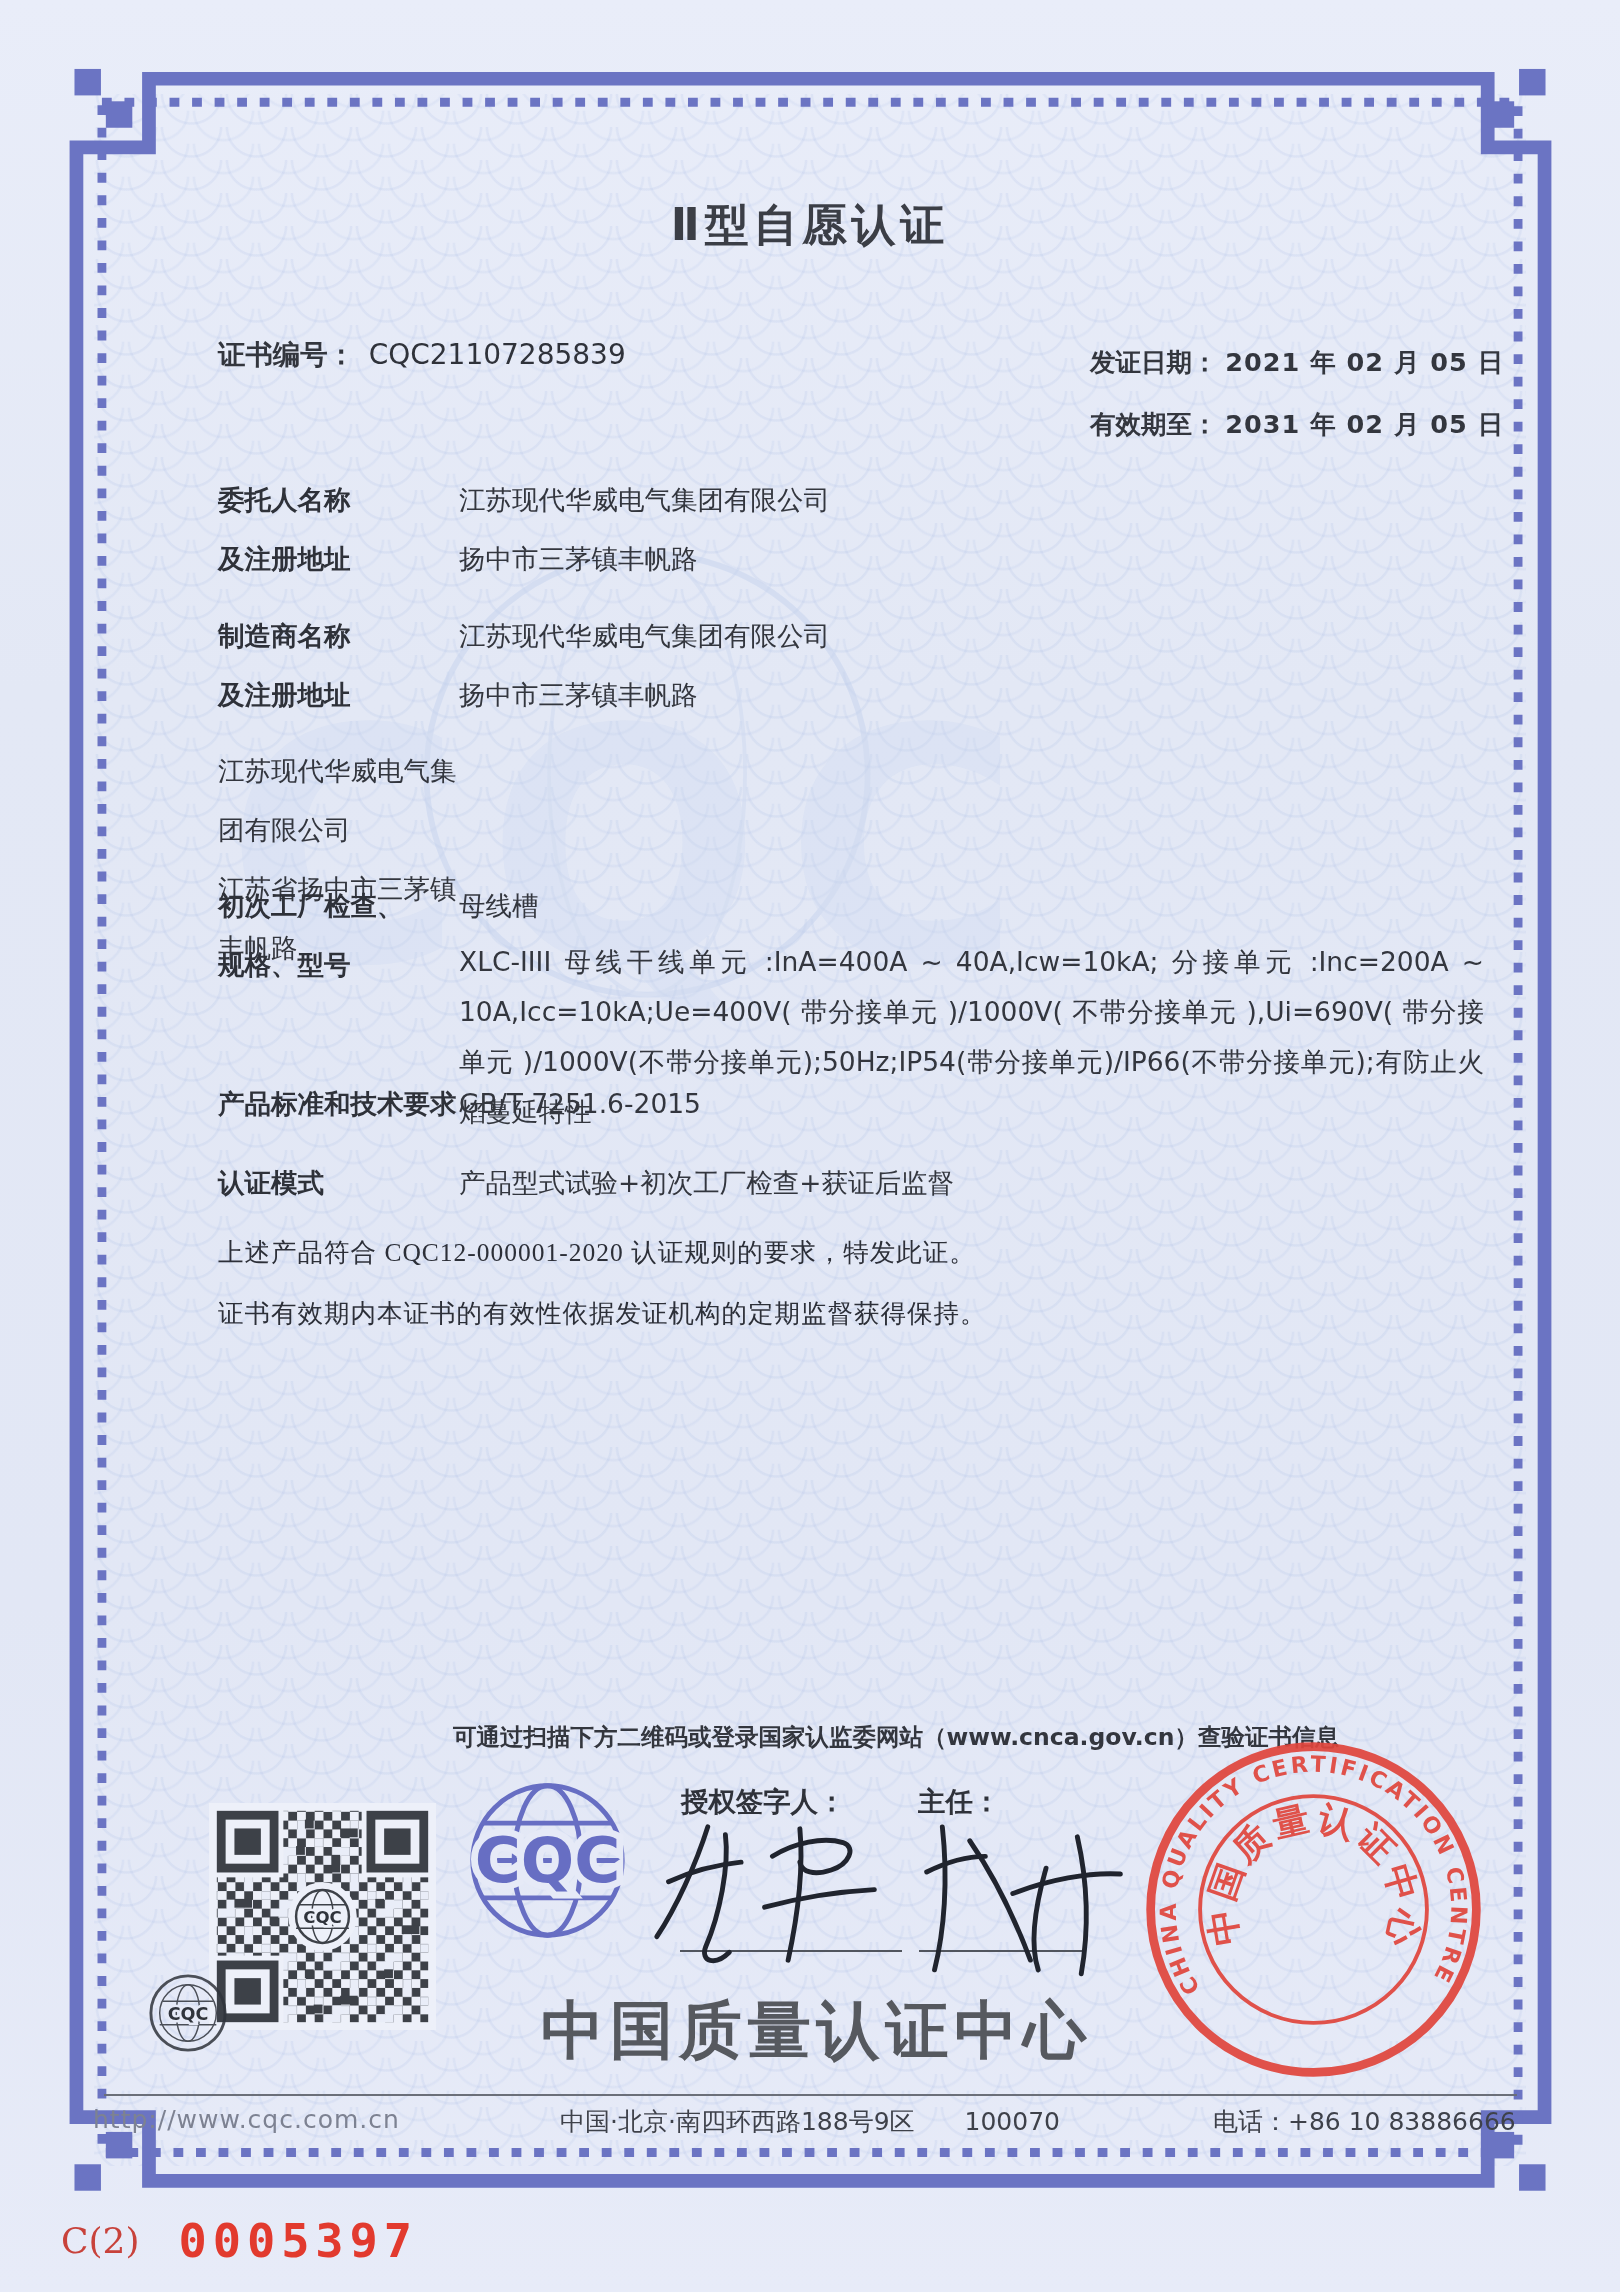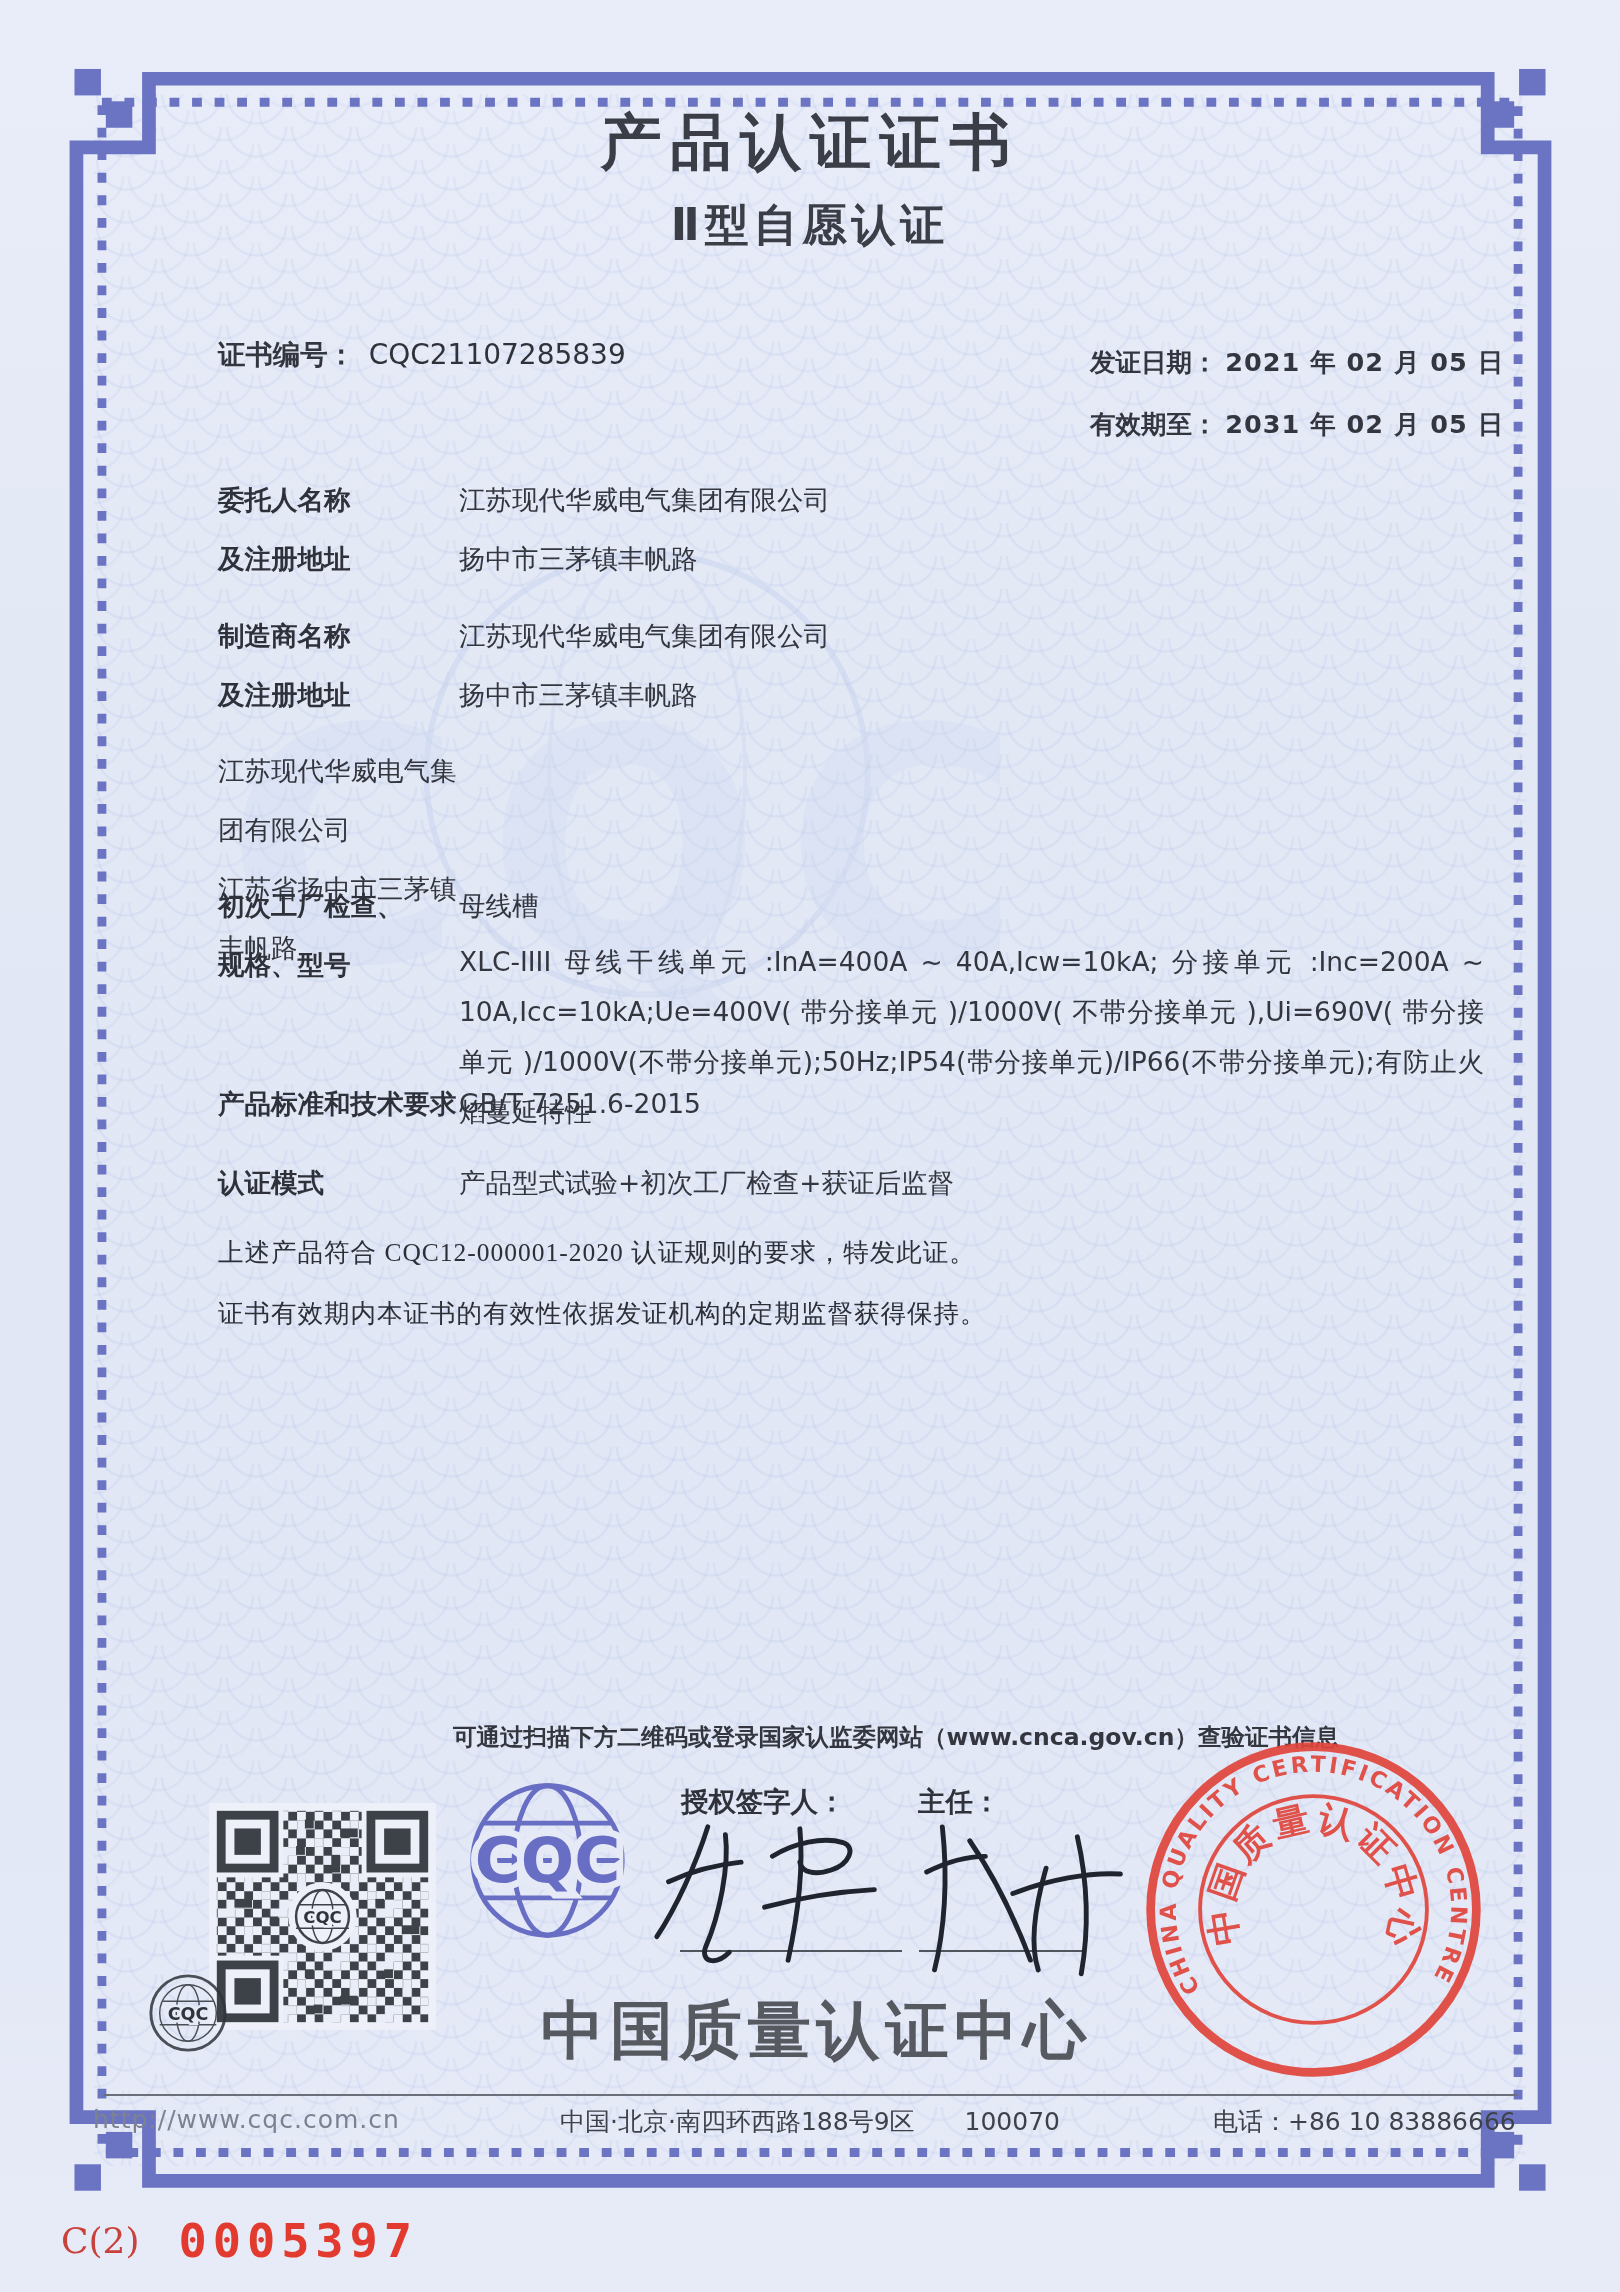--- a/index.html
+++ b/index.html
@@ -72,21 +72,20 @@
         <rect x="1518" y="103" width="27" height="27"></rect>
       <rect x="108" y="2175" width="27" height="27"></rect>
         <rect x="76" y="2208" width="27" height="27"></rect>
       <rect x="1518" y="2175" width="27" height="27"></rect>
         <rect x="1550" y="2208" width="27" height="27"></rect>
     </g>
   </svg>
 
   <div class="content">
 
-    <h1 class="abs title">产品认证证书</h1>
     <h2 class="abs subtitle">Ⅱ型自愿认证</h2>
 
     <div class="abs certno">
       <span class="kai">证书编号：</span><span class="num">CQC21107285839</span>
     </div>
 
     <div class="abs dates">
       <div><span class="kai">发证日期：</span><span class="v">2021 年 02 月 05 日</span></div>
       <div><span class="kai">有效期至：</span><span class="v">2031 年 02 月 05 日</span></div>
     </div>

